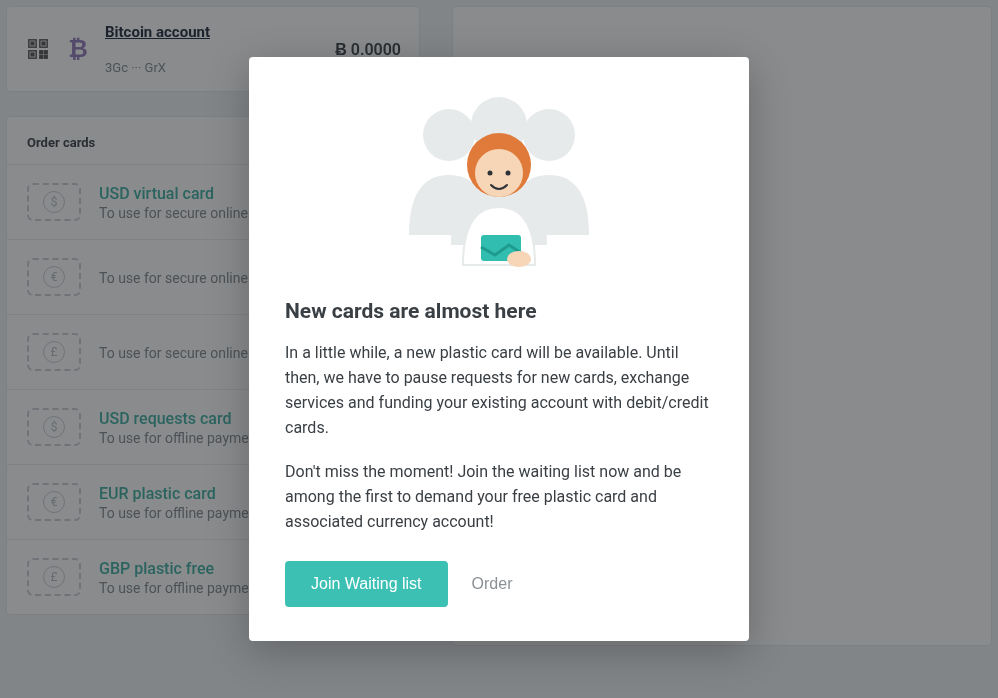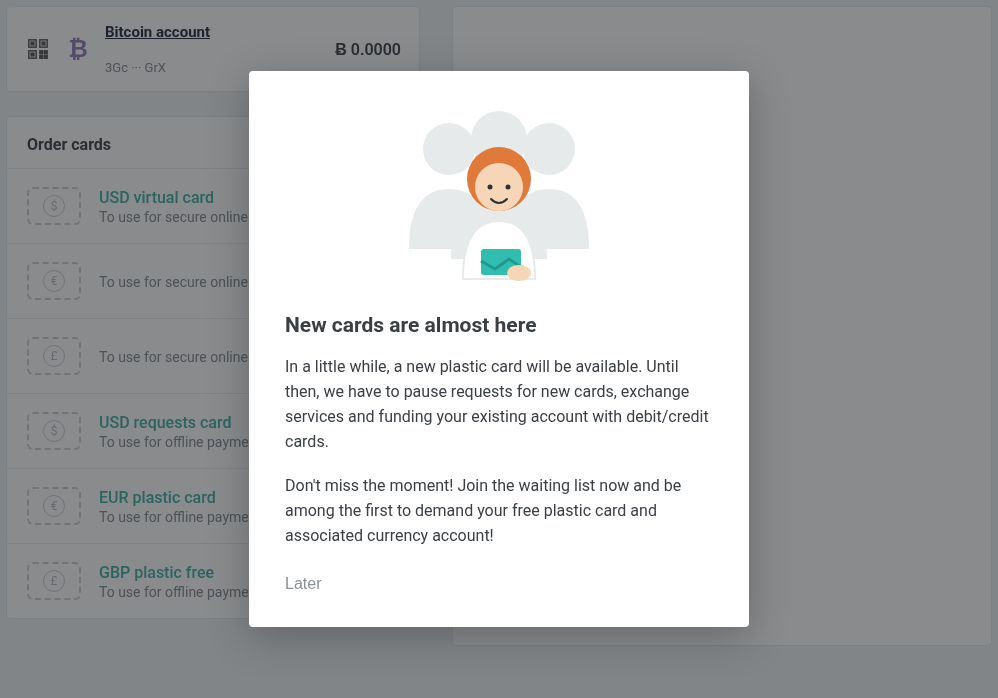--- a/index.html
+++ b/index.html
@@ -64,21 +64,21 @@
   .section {
     margin-top: 24px;
     background: #fff;
     border: 1px solid #e3e6e8;
     border-radius: 4px;
     overflow: hidden;
   }
   .section-title {
     font-weight: 700;
     color: #2d3237;
-    font-size: 16px;
+    font-size: 13px;
     padding: 18px 20px 14px;
   }
   .card-row {
     display: flex;
     align-items: center;
     gap: 18px;
     padding: 18px 20px;
     border-top: 1px solid #eceeef;
   }
   .card-icon {
@@ -291,16 +291,17 @@
 
         <rect x="112" y="140" width="40" height="26" rx="3" fill="#31beb0"></rect>
         <path d="M112 152 L126 160 L140 150 L152 158" stroke="#1e9b8e" stroke-width="3" fill="none"></path>
         <ellipse cx="150" cy="164" rx="12" ry="8" fill="#f7d6b8"></ellipse>
       </svg>
     </div>
     <h2>New cards are almost here</h2>
     <p>In a little while, a new plastic card will be available. Until then, we have to pause requests for new cards, exchange services and funding your existing account with debit/credit cards.</p>
     <p>Don't miss the moment! Join the waiting list now and be among the first to demand your free plastic card and associated currency account!</p>
     <div class="modal-actions">
-      <button class="btn-secondary">Later</button>
+      <button class="btn-primary">Join Waiting list</button>
+      <button class="btn-secondary">Order</button>
     </div>
   </div>
 </div>
 
 </body></html>

